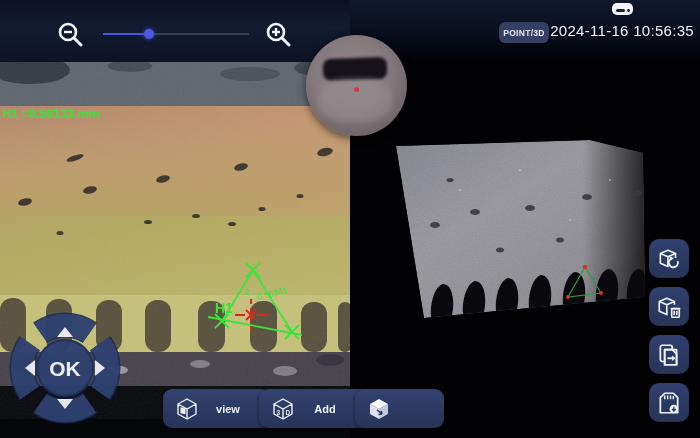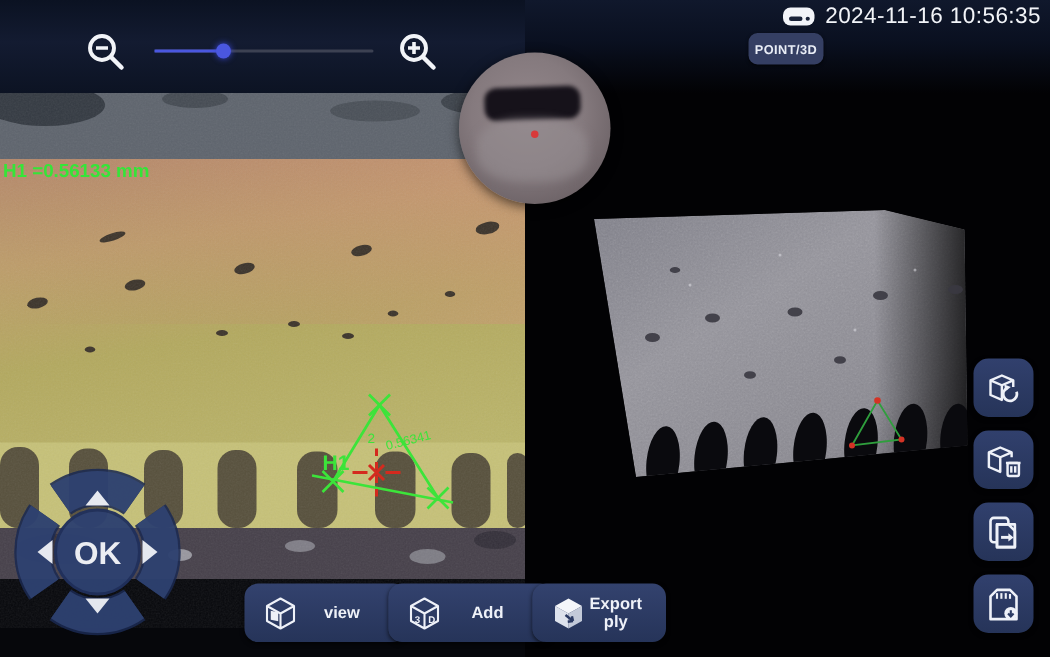--- a/index.html
+++ b/index.html
@@ -4,21 +4,21 @@
 <style>
   html,body{margin:0;padding:0;background:#000;}
   #app{position:relative;width:700px;height:438px;background:#04050a;overflow:hidden;
        font-family:"Liberation Sans",sans-serif;-webkit-user-select:none;user-select:none;}
   .abs{position:absolute;}
   
   #header-left{left:0;top:0;width:350px;height:62px;
     background:linear-gradient(180deg,#0b1222 0%,#131b31 45%,#0c1323 100%);z-index:6;}
   #header-right{left:350px;top:0;width:350px;height:62px;
     background:linear-gradient(180deg,#10182c 0%,#0a1020 45%,rgba(4,5,10,0) 100%);z-index:6;}
-  #clock{right:6px;top:2px;display:flex;align-items:center;gap:6px;z-index:8;}
+  #clock{right:6px;top:2px;display:flex;align-items:center;gap:6px;z-index:8;flex-direction:column;}
   #clock-time{color:#f2f4f8;font-size:15px;letter-spacing:.3px;}
   #mode-btn{left:499px;top:22px;width:50px;height:21px;background:#353f63;border-radius:6px;
     color:#e9edf6;font-size:8.5px;font-weight:bold;display:flex;align-items:center;
     justify-content:center;letter-spacing:.3px;z-index:8;box-shadow:0 1px 2px rgba(0,0,0,.5);text-align:center;}
   
   #zoomctl{left:55px;top:20px;width:240px;height:30px;z-index:8;}
   .mag{position:absolute;top:0;width:30px;height:30px;}
   #ztrack{position:absolute;left:48px;top:13px;width:146px;height:2px;background:#3c4152;
     border-radius:2px;}
   #zfill{position:absolute;left:0;top:0;height:2px;width:45px;background:#4a57e0;}
@@ -298,21 +298,20 @@
     </svg>
     <span class="tlabel">Add</span>
   </div>
   <div id="btn-export" class="tool-btn abs">
     <svg class="ticon" width="24" height="24" viewBox="0 0 24 24" stroke-linejoin="round">
       <polygon points="12,2 21,7 12,12 3,7" fill="#f4f6fa"></polygon>
       <polygon points="3,7 12,12 12,22 3,17" fill="#dde2ec"></polygon>
       <polygon points="21,7 12,12 12,22 21,17" fill="#c3cad9"></polygon>
       <path d="M10,13 L15,17 M15,17 L11.5,17.5 M15,17 L14.3,13.8" stroke="#2b3a63" stroke-width="1.6" fill="none"></path>
     </svg>
-    <span class="tlabel">Export ply</span>
   </div>
 
   <svg id="dpad" class="abs" viewBox="0 0 114 114">
     <g stroke="#1b2a52" stroke-width="25" fill="none" opacity=".9">
       <path d="M32.3,20.8 A43,43 0 0 1 81.7,20.8"></path>
       <path d="M92.2,31.3 A43,43 0 0 1 92.2,80.7"></path>
       <path d="M81.7,91.2 A43,43 0 0 1 32.3,91.2"></path>
       <path d="M21.8,80.7 A43,43 0 0 1 21.8,31.3"></path>
     </g>
     <g stroke="#2e4170" stroke-width="22" fill="none">

